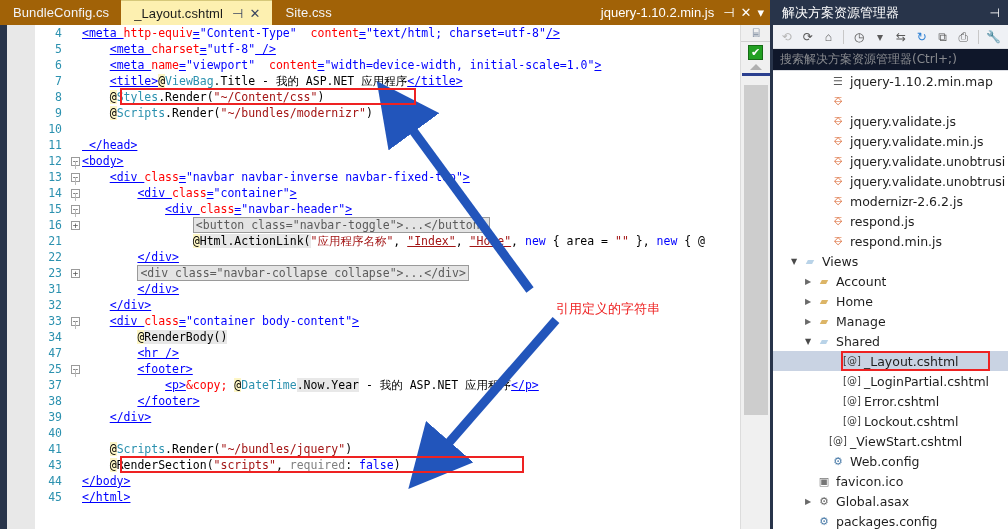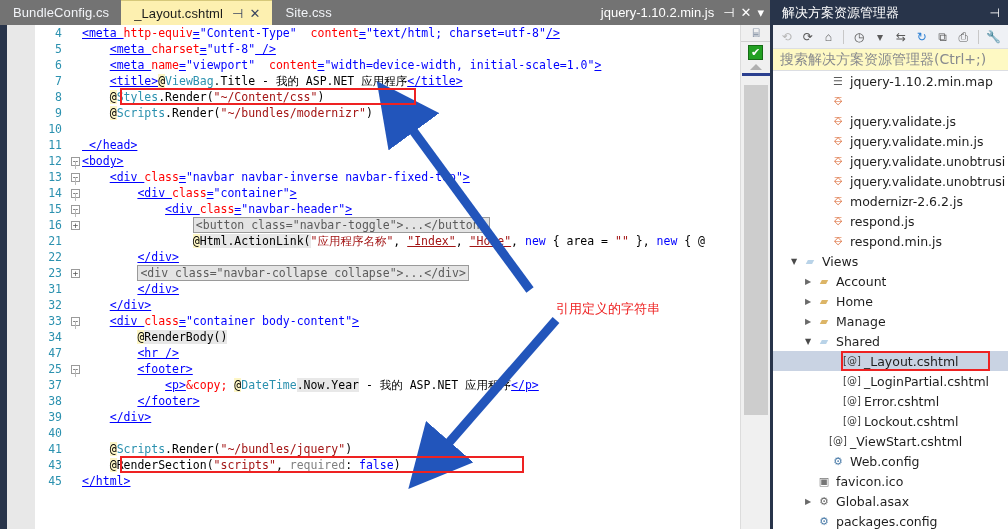--- a/index.html
+++ b/index.html
@@ -14,21 +14,21 @@
     position: relative;
     width: 1008px; height: 529px;
     overflow: hidden;
     background: #fff;
   }
 
   
   .tabbar {
     position: absolute; left: 0; top: 0;
     width: 770px; height: 25px;
-    background: #737373;
+    background: #a16207;
     display: flex; align-items: stretch; justify-content: center;
   }
   .tab {
     display: flex; align-items: center;
     padding: 0 12px 0 13px;
     font-size: 13px;
     color: #ffffff;
     white-space: nowrap;
     letter-spacing: .1px;
   }
@@ -211,25 +211,25 @@
   }
   .tbi {
     width: 18px; height: 18px;
     display: flex; align-items: center; justify-content: center;
     color: #5a5a5a; font-size: 12px;
   }
   .tbi.blue { color: #2b7fd4; }
   .tbi.dim  { color: #b6b6b6; }
   .tb-sep { width: 1px; height: 14px; background: #c8c8c8; margin: 0 3px; }
   .sln-search {
-    height: 22px; background: #fef9c3;
+    height: 22px; background: #0f172a;
     border-bottom: 1px solid #dcdee3;
     display: flex; align-items: center;
     padding-left: 7px;
-    color: #888a8e; font-size: 14px;
+    color: #888a8e; font-size: 12px;
     font-family: "DejaVu Sans", sans-serif;
   }
   .sln-tree {
     position: absolute; left: 0; top: 71px; right: 0; bottom: 0;
     overflow: hidden;
     font-family: "DejaVu Sans", sans-serif;
     font-size: 12.5px;
     color: #1e1e1e;
   }
   .tnode {
@@ -314,20 +314,21 @@
         <div class="line"><span class="lno">33</span><span class="fold"><span class="vline half-bot"></span><span class="box">−</span></span><span class="code"><span class="t-txt">    </span><span class="t-tag">&lt;div </span><span class="t-attr">class</span><span class="t-tag">=</span><span class="t-str">"container body-content"</span><span class="t-tag">&gt;</span></span></div>
         <div class="line"><span class="lno">34</span><span class="fold"><span class="vline"></span></span><span class="code"><span class="t-txt">        </span><span class="t-razor">@</span><span class="hl-code">RenderBody()</span></span></div>
         <div class="line"><span class="lno">47</span><span class="fold"><span class="vline"></span></span><span class="code"><span class="t-txt">        </span><span class="t-tag">&lt;hr /&gt;</span></span></div>
         <div class="line"><span class="lno">25</span><span class="fold"><span class="vline half-bot"></span><span class="box">−</span></span><span class="code"><span class="t-txt">        </span><span class="t-tag">&lt;footer&gt;</span></span></div>
         <div class="line"><span class="lno">37</span><span class="fold"><span class="vline"></span></span><span class="code"><span class="t-txt">            </span><span class="t-tag">&lt;p&gt;</span><span class="t-entity">&amp;copy;</span><span class="t-txt"> </span><span class="t-razor">@</span><span class="t-cls">DateTime</span><span class="hl-code">.Now.Year</span><span class="t-txt"> - 我的 ASP.NET 应用程序</span><span class="t-tag">&lt;/p&gt;</span></span></div>
         <div class="line"><span class="lno">38</span><span class="fold"><span class="vline"></span></span><span class="code"><span class="t-txt">        </span><span class="t-tag">&lt;/footer&gt;</span></span></div>
         <div class="line"><span class="lno">39</span><span class="fold"><span class="vline"></span></span><span class="code"><span class="t-txt">    </span><span class="t-tag">&lt;/div&gt;</span></span></div>
         <div class="line"><span class="lno">40</span><span class="fold"><span class="vline"></span></span><span class="code"></span></div>
         <div class="line"><span class="lno">41</span><span class="fold"><span class="vline"></span></span><span class="code"><span class="t-txt">    </span><span class="t-razor">@</span><span class="t-cls">Scripts</span><span class="t-txt">.Render(</span><span class="t-cstr">"~/bundles/jquery"</span><span class="t-txt">)</span></span></div>
         <div class="line"><span class="lno">43</span><span class="fold"><span class="vline"></span></span><span class="code"><span class="t-txt">    </span><span class="t-razor">@</span><span class="t-txt">RenderSection(</span><span class="t-cstr">"scripts"</span><span class="t-txt">, </span><span class="t-gray">required</span><span class="t-txt">: </span><span class="t-kw">false</span><span class="t-txt">)</span></span></div>
+        <div class="line"><span class="lno">44</span><span class="fold"><span class="vline"></span></span><span class="code"><span class="t-tag">&lt;/body&gt;</span></span></div>
         <div class="line"><span class="lno">45</span><span class="fold"><span class="vline half-top"></span></span><span class="code"><span class="t-tag">&lt;/html&gt;</span></span></div>
       </div>
 
     <div class="vscroll">
       <div class="vs-split">⌸</div>
       <div class="vs-ok">✔</div>
       <div class="vs-arrow"></div>
       <div class="vs-track">
         <div class="vs-bluemark"></div>
         <div class="vs-thumb"></div>

